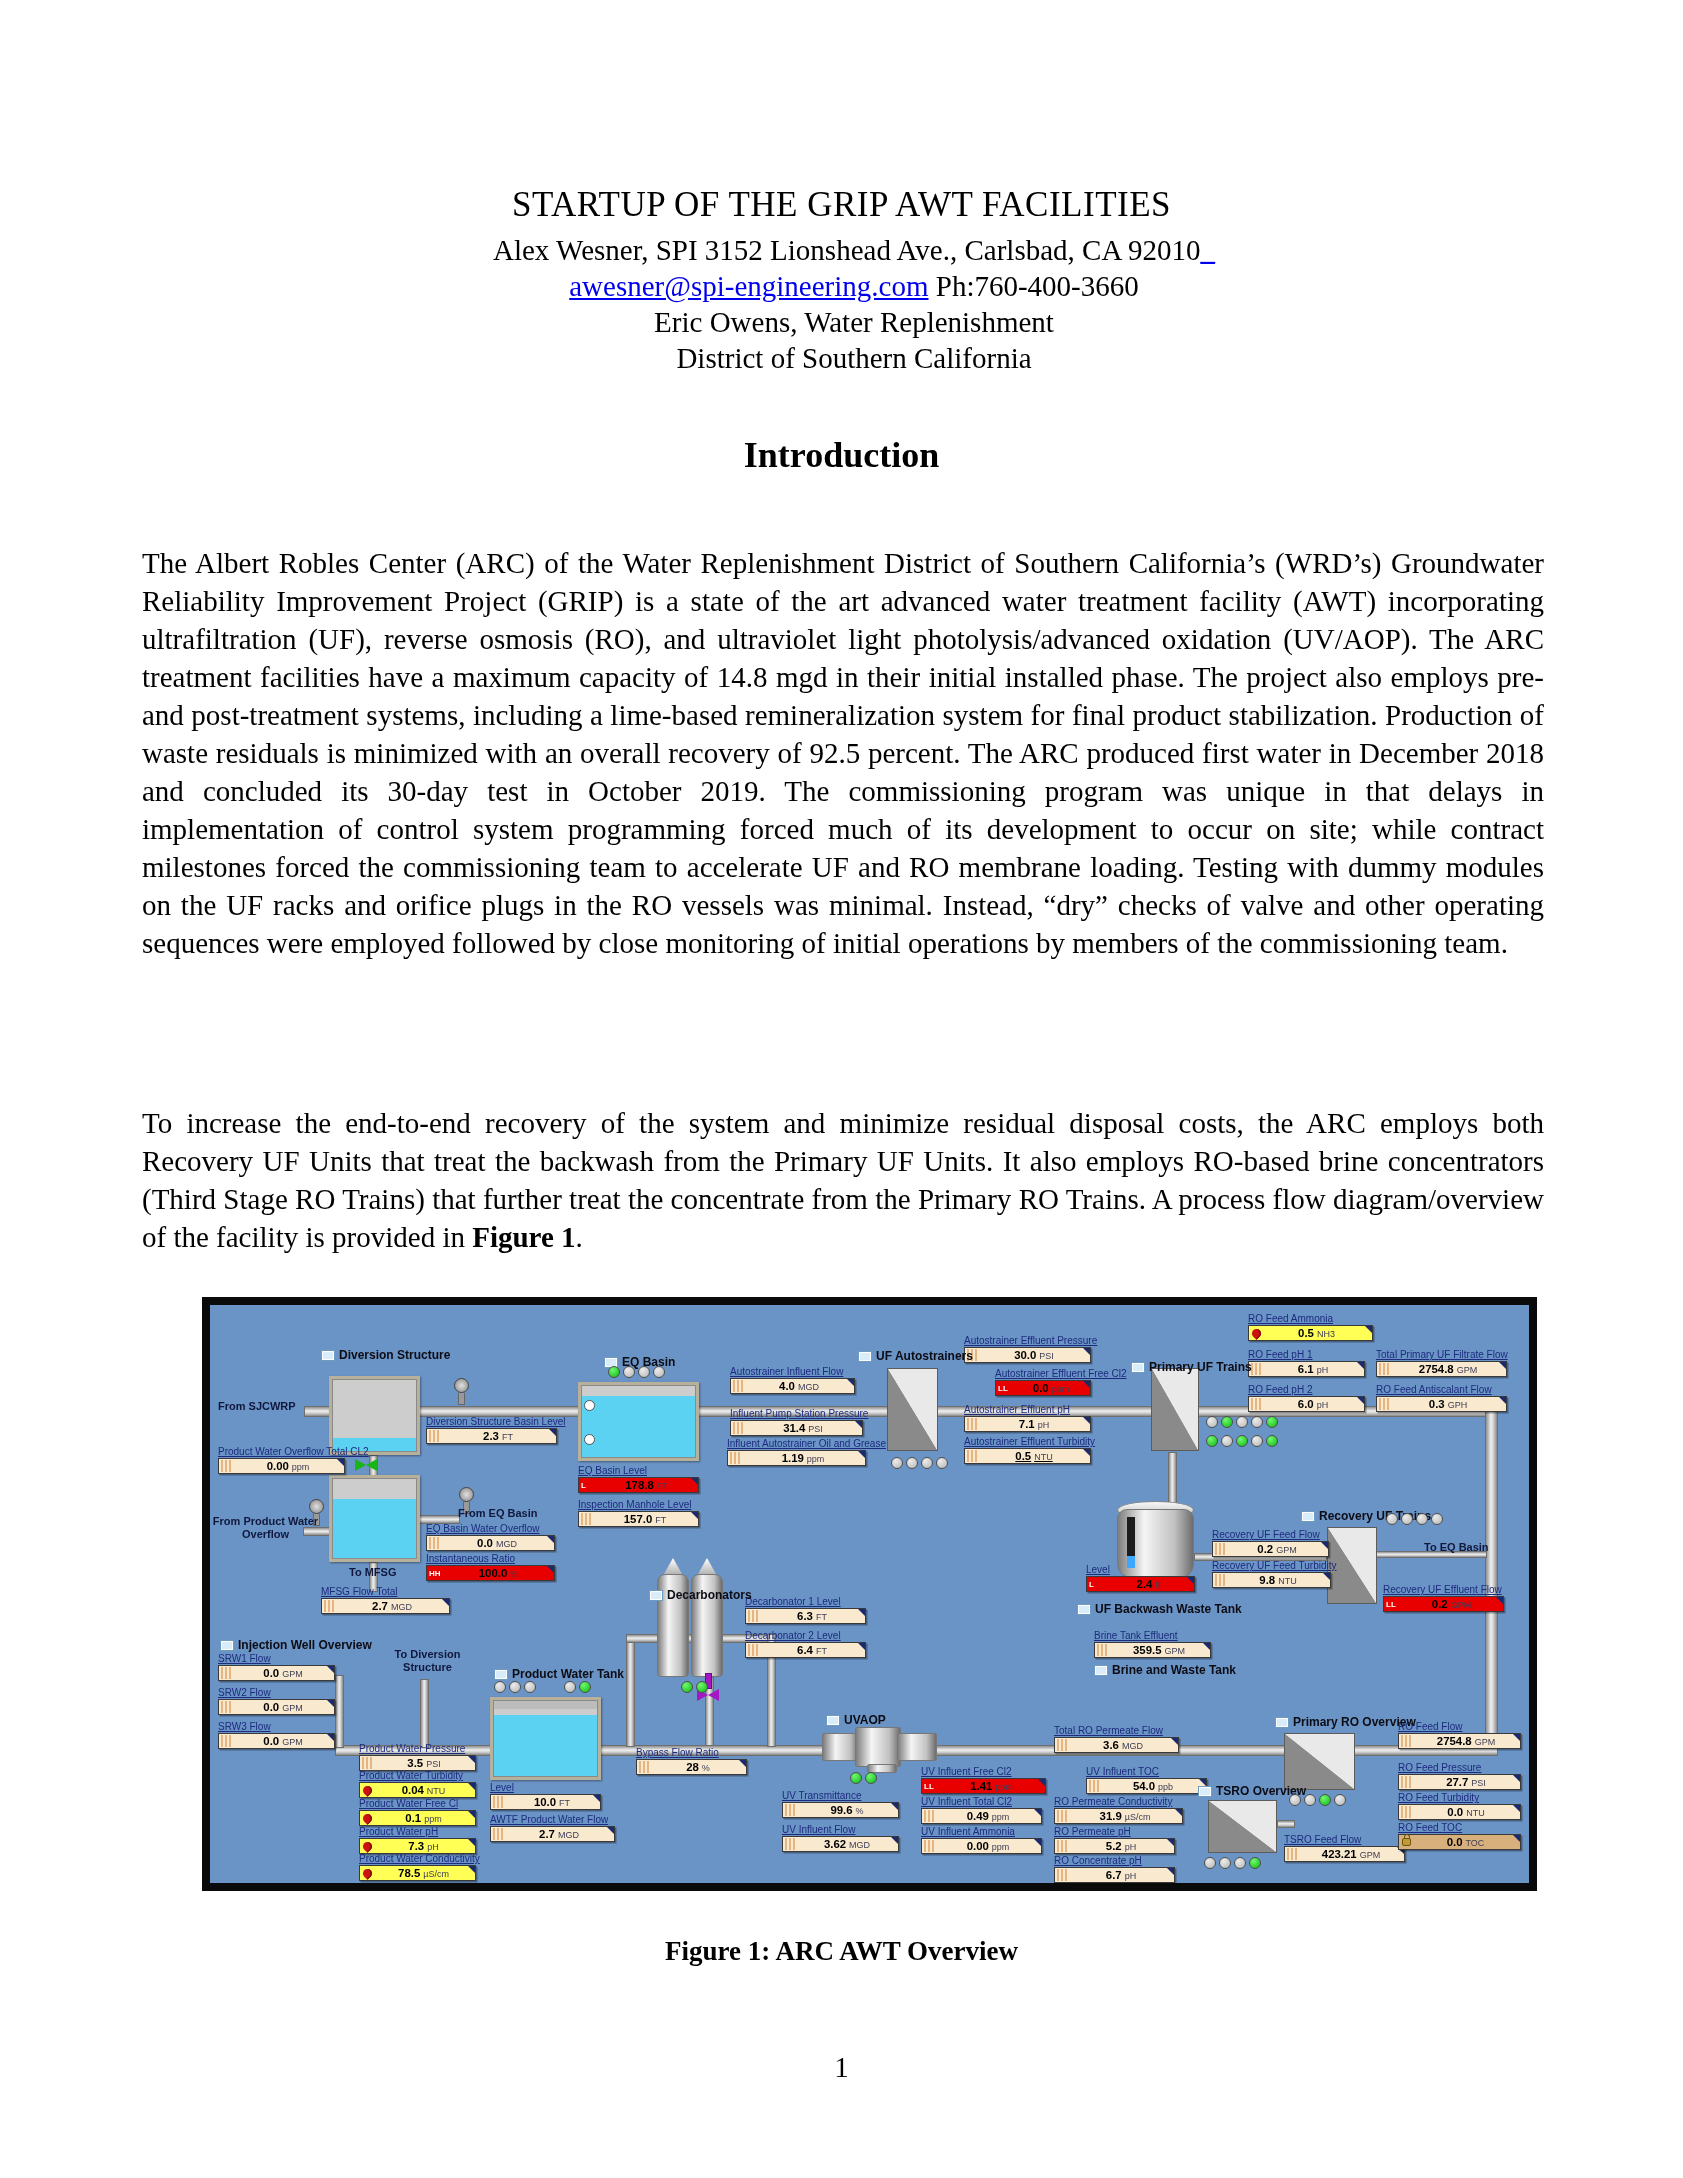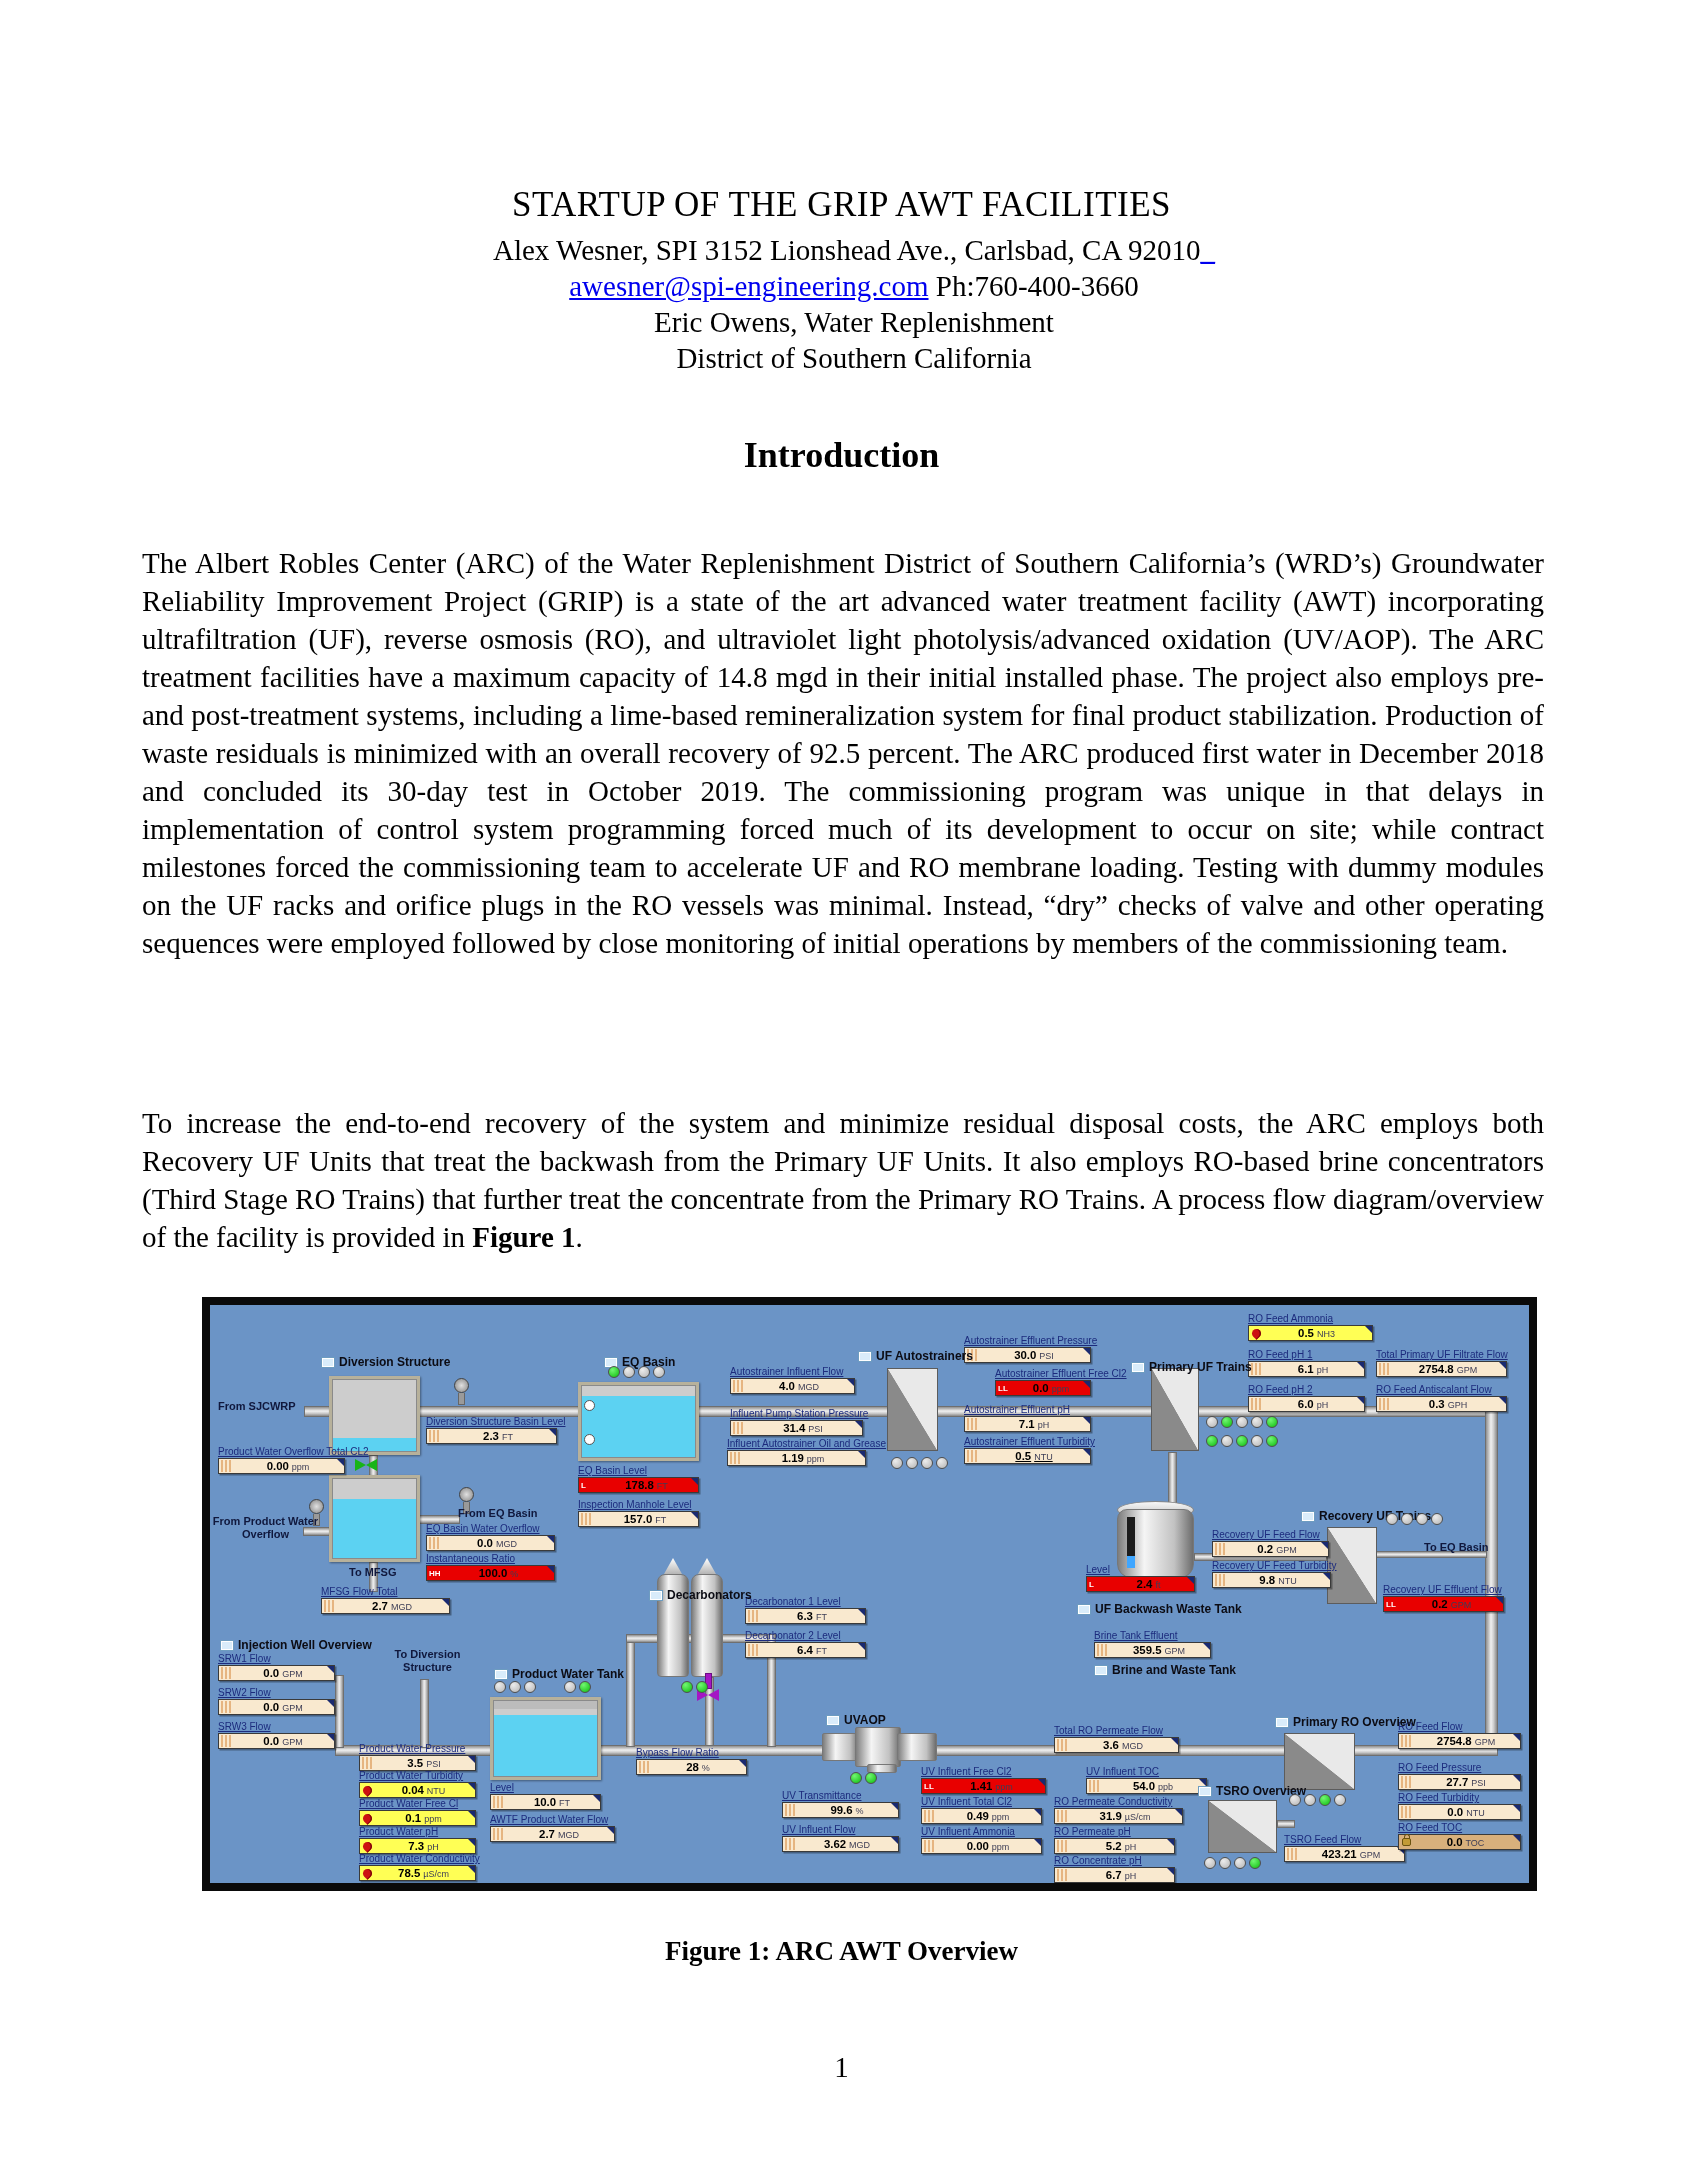--- a/index.html
+++ b/index.html
@@ -746,21 +746,21 @@
         <div class="ilabel">RO Feed TOC</div>
         <div class="ibox t">
           <span class="lock"></span>
           <span class="imain">
             <span class="ival">0.0</span>
             <span class="iunit">TOC</span>
           </span>
           <span class="notch"></span>
         </div>
       </div>
-      <div class="ftitle" style="left: 111px; top: 50px;">
+      <div class="ftitle" style="left: 111px; top: 43px;">
         <span class="ticon"></span>
         <span class="ttext">Diversion Structure</span>
       </div>
       <div class="ftitle" style="left: 394px; top: 50px;">
         <span class="ticon"></span>
         <span class="ttext">EQ Basin</span>
       </div>
       <div class="ftitle" style="left: 648px; top: 44px;">
         <span class="ticon"></span>
         <span class="ttext">UF Autostrainers</span>

